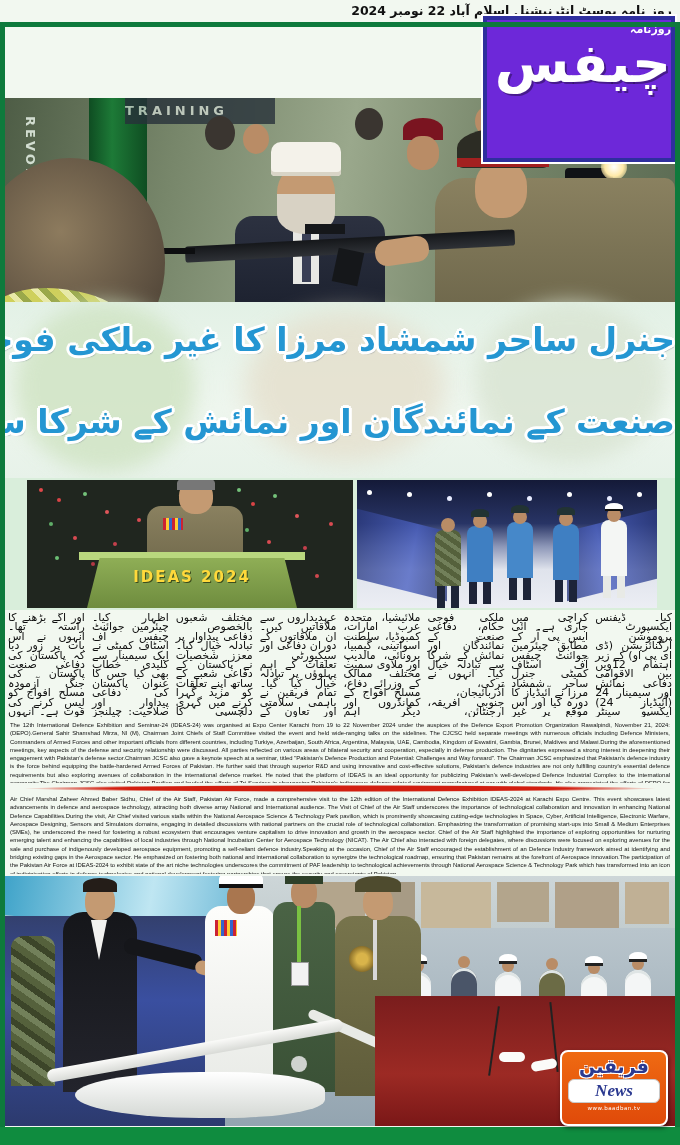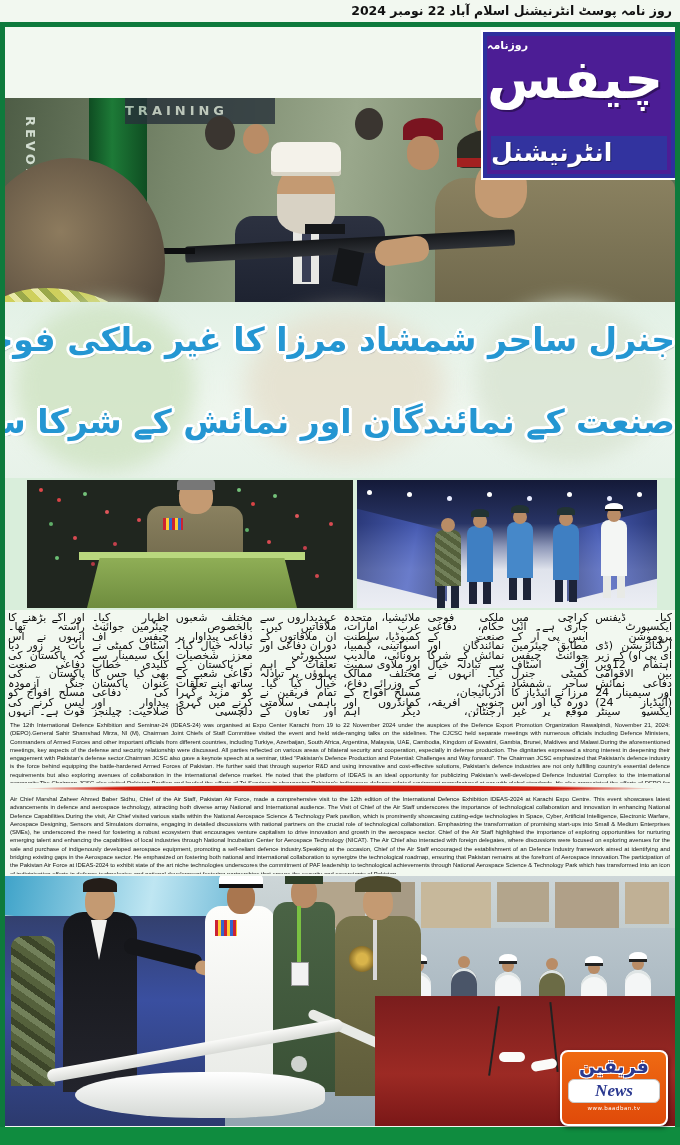--- a/index.html
+++ b/index.html
@@ -17,22 +17,22 @@
   .banner{position:absolute;top:26px;left:5px;width:528px;height:74px;background:linear-gradient(180deg,#1d7a35 0%,#135f29 55%,#0c4d20 100%);overflow:hidden;}
   .banner .stripe{position:absolute;right:0;top:16%;width:60%;height:66%;
     background:linear-gradient(180deg,#ef8c0c 0%,#ffd24a 45%,#f5a80f 70%,#d96f06 100%);
     clip-path:polygon(16% 0,100% 0,100% 100%,0 100%);}
   .banner .corner{position:absolute;right:0;top:0;width:34%;height:34%;background:#0d5d28;clip-path:polygon(0 0,100% 0,100% 100%);}
   .banner .shade{position:absolute;left:0;bottom:0;width:100%;height:16%;background:rgba(6,40,16,.55);}
   .banner-label{position:absolute;top:4px;right:47%;direction:rtl;color:#fff;font-size:42px;font-weight:bold;
     text-shadow:2px 2px 2px rgba(0,0,0,.5);white-space:nowrap;}
 
   
-  .masthead{position:absolute;top:32px;right:5px;width:184px;height:138px;background:#4c1d95;
-    border:4px solid #2e2f9e;box-shadow:0 0 0 2px #fff;z-index:30;text-align:left;direction:rtl;}
+  .masthead{position:absolute;top:16px;right:5px;width:184px;height:138px;background:#6d28d9;
+    border:4px solid #2e2f9e;box-shadow:0 0 0 2px #fff;z-index:30;text-align:right;direction:rtl;}
   .mh-daily{color:#fff;font-size:11px;font-weight:bold;margin-top:3px;letter-spacing:1px;}
   .mh-title{color:#fff;font-size:54px;font-weight:bold;line-height:56px;text-shadow:2px 2px 0 rgba(0,0,0,.35);}
   .mh-sub{position:absolute;left:4px;right:4px;bottom:4px;background:#32339f;color:#fff;font-weight:bold;
     font-size:25px;line-height:34px;text-shadow:1px 1px 0 rgba(0,0,0,.4);}
 
   
   .ph{position:absolute;overflow:hidden;}
   .blob{position:absolute;border-radius:50%;}
   .rect{position:absolute;}
 
@@ -173,21 +173,20 @@
 
   <div class="dateline">روز نامہ پوسٹ انٹرنیشنل اسلام آباد 22 نومبر 2024</div>
 
   <div class="frame"></div>
   <div class="bottombar"></div>
 
 
   <div class="masthead">
     <div class="mh-daily">روزنامہ</div>
     <div class="mh-title">چیفس</div>
-    <div class="mh-sub">انٹرنیشنل</div>
   </div>
 
   <div class="ph photo-main">
     <div class="pillar"></div>
     <div class="pillar-text">REVOLUTION</div>
     <div class="sign-top">TRAINING</div>
 
     <div class="blob crowd-head" style="left:200px;top:18px;width:30px;height:34px;"></div>
     <div class="blob" style="left:238px;top:26px;width:26px;height:30px;background:#b98c66;"></div>
     <div class="blob crowd-head" style="left:350px;top:10px;width:28px;height:32px;"></div>
@@ -231,20 +230,21 @@
   <div class="photo-strip">
     <div class="ph pm-left">
       <div class="blob dots-a"></div>
       <div class="blob dots-b"></div>
       <div class="rect speaker-body"></div>
       <div class="rect speaker-ribbons"></div>
       <div class="blob speaker-head"></div>
       <div class="rect speaker-hair"></div>
       <div class="rect podium-top"></div>
       <div class="rect podium"></div>
+      <div class="podium-label">IDEAS 2024</div>
     </div>
     <div class="ph pm-right">
       <div class="blob ceil-lights"></div>
       <div class="rect wall-glow-l"></div>
       <div class="rect wall-glow-r"></div>
       <div class="walker" style="left:110px;top:46px;background:#3f7fc2;">
           <div class="wh"></div>
           <div class="wc"></div>
           <div class="wl"></div>
           <div class="wr"></div>

